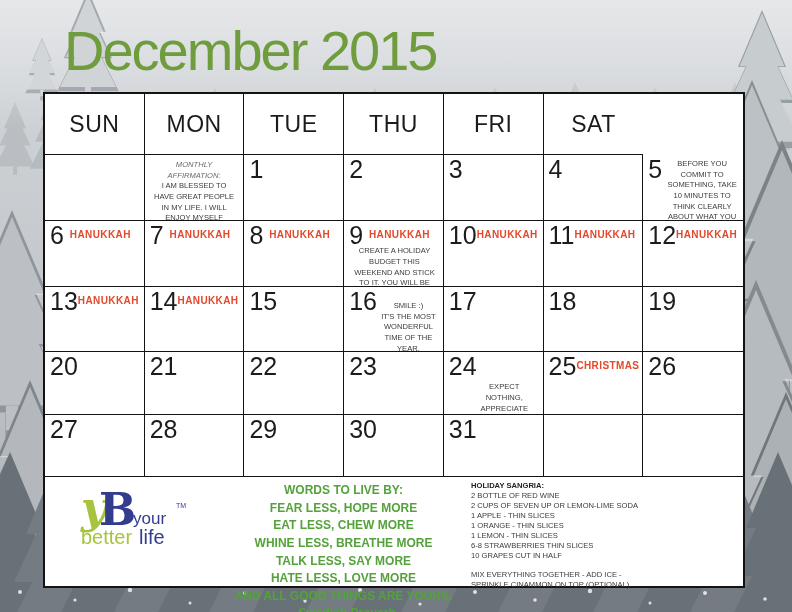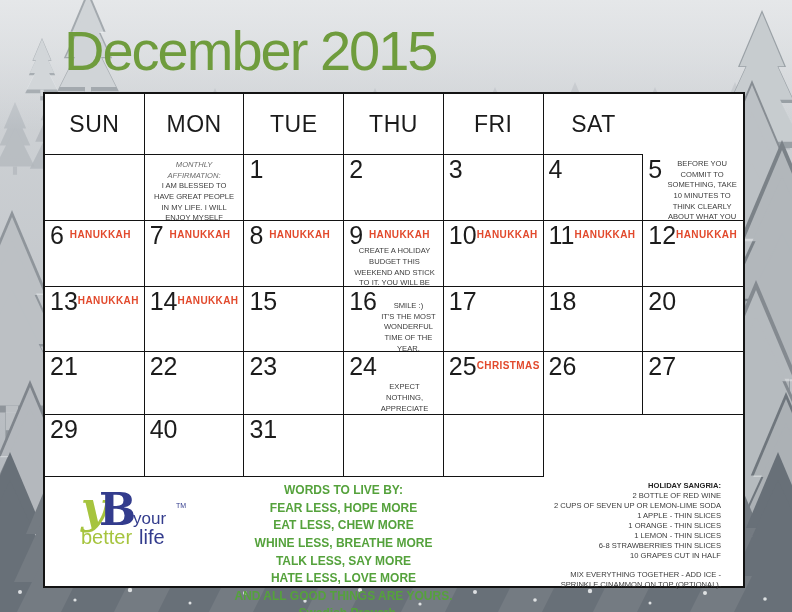--- a/index.html
+++ b/index.html
@@ -26,21 +26,21 @@
          text-align:center;line-height:1.4;}
   .c-aff .note{margin:5px 8px 0;}
   .aff-h{display:block;font-style:italic;color:#6b6b6b;}
   .n9{margin:-2px 4px 0 6px;}
   .n16{flex:1;margin-top:13px;padding:0 4px;white-space:pre-line;}
   .n24{margin:3px 4px 0 26px;}
   .foot{flex:1;display:flex;align-items:flex-start;}
   .f-logo{flex:none;margin:6px 0 0 34px;}
   .f-words{flex:none;width:235px;margin-left:22px;margin-top:5px;text-align:center;
            color:#55a23c;font-weight:bold;font-size:12px;line-height:1.47;}
-  .f-sangria{margin-left:auto;margin-right:22px;margin-top:4px;width:250px;text-align:right;
+  .f-sangria{margin-left:auto;margin-right:22px;margin-top:4px;width:250px;text-align:left;
              font-size:7.6px;color:#3b3b3b;line-height:1.32;}
   .f-sangria .sh{font-weight:bold;color:#222;}
   .f-sangria .gap{height:9px;}
 </style>
 </head>
 <body>
 
 <div class="page">
 
   <svg class="bg" width="792" height="612" viewBox="0 0 792 612">
@@ -261,20 +261,25 @@
       <div class="cell">
           <div class="ch">
             <span class="dn">17</span>
           </div>
         </div>
       <div class="cell">
           <div class="ch">
             <span class="dn">18</span>
           </div>
         </div>
+      <div class="cell">
+          <div class="ch">
+            <span class="dn">19</span>
+          </div>
+        </div>
 
       <div class="cell">
           <div class="ch">
             <span class="dn">20</span>
           </div>
         </div>
       <div class="cell">
           <div class="ch">
             <span class="dn">21</span>
           </div>
@@ -307,26 +312,31 @@
           </div>
         </div>
 
       <div class="cell">
           <div class="ch">
             <span class="dn">27</span>
           </div>
         </div>
       <div class="cell">
           <div class="ch">
+            <span class="dn">28</span>
+          </div>
+        </div>
+      <div class="cell">
+          <div class="ch">
             <span class="dn">29</span>
           </div>
         </div>
       <div class="cell">
           <div class="ch">
-            <span class="dn">40</span>
+            <span class="dn">30</span>
           </div>
         </div>
       <div class="cell">
           <div class="ch">
             <span class="dn">31</span>
           </div>
         </div>
       <div class="cell">
           <div class="ch">
             <span class="dn"></span>

